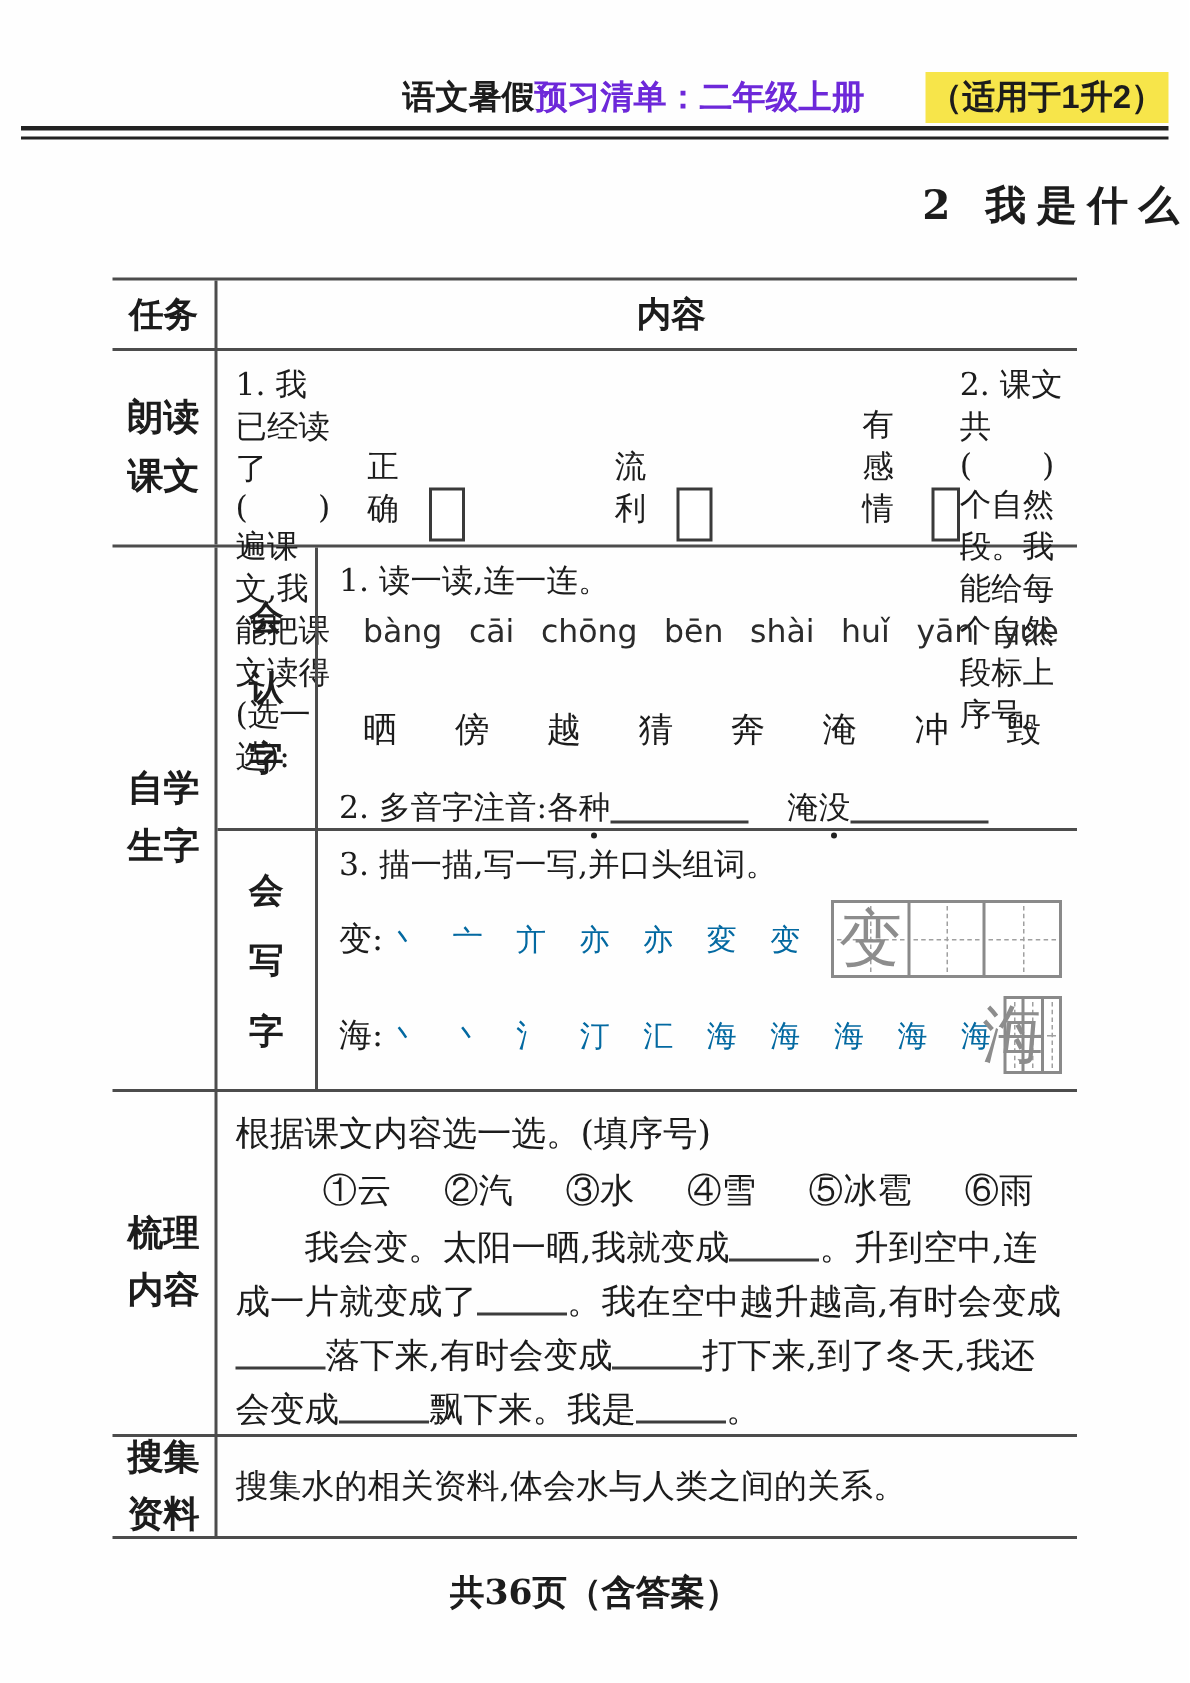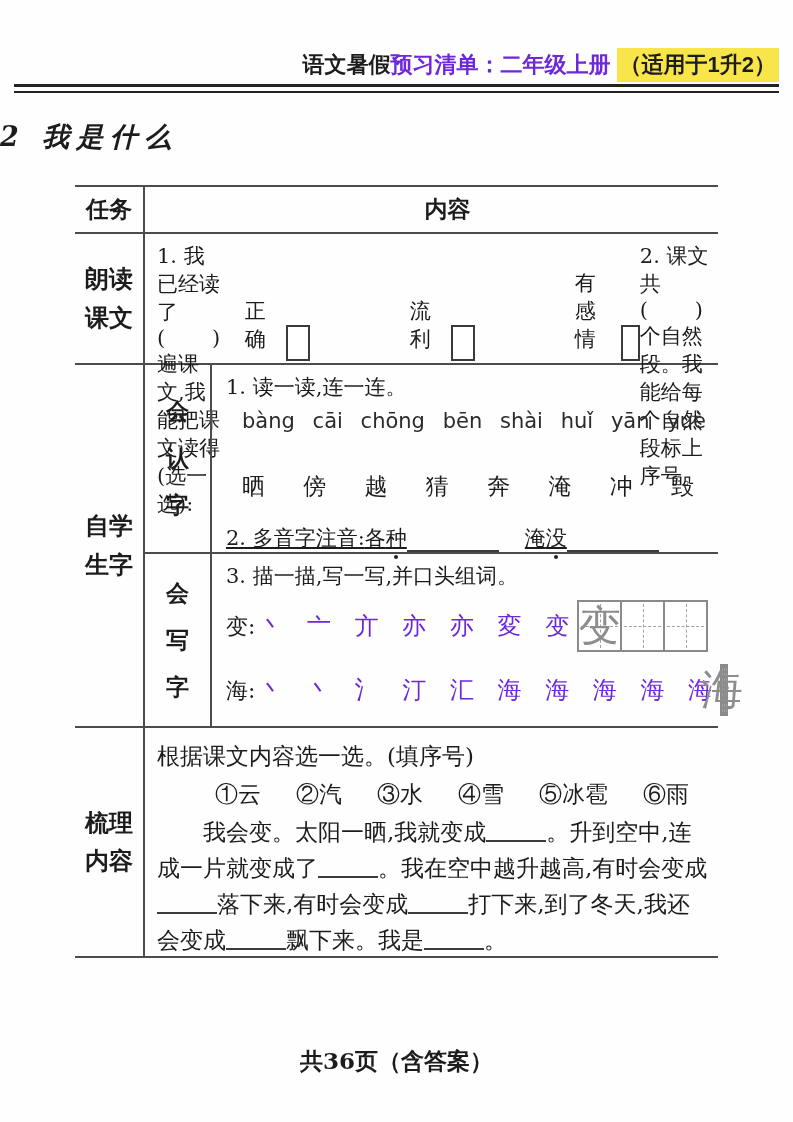--- a/index.html
+++ b/index.html
@@ -7,30 +7,30 @@
     position:relative; width:793px; height:1122px; background:#fefefe;
     font-family:"DejaVu Serif", serif; color:#1c1c1c; overflow:hidden;
   }
 
   
   .hdr {
     position:absolute; top:50px; right:14px; white-space:nowrap;
     font-family:"Liberation Sans", sans-serif; font-weight:bold; font-size:22px;
   }
   .hdr .red { color:#6d28d9; }
-  .hdr .hl  { background:#f7e54a; padding:4px 3px 5px 3px; }
+  .hdr .hl  { background:#f7e54a; padding:4px 3px 5px 3px;margin-left:34px; }
   .rule2 {
     position:absolute; left:14px; right:14px; top:84px; height:4px;
     border-top:3px solid #222222; border-bottom:2px solid #222222;
   }
 
   
   .ptitle {
-    position:absolute; top:119px; left:0; width:100%; text-align:left;
-    font-weight:bold; font-size:27px; letter-spacing:7px;font-style:italic;
+    position:absolute; top:119px; left:0; width:100%; text-align:right;
+    font-weight:bold; font-size:27px; letter-spacing:7px;
   }
 
   
   .wtable {
     position:absolute; left:75px; top:185px; width:643px;
     border-top:2px solid #4c4c4c; box-sizing:border-box;
   }
   .trow { display:flex; box-sizing:border-box; border-bottom:2px solid #4c4c4c; }
   .col1 {
     flex:none; width:70px; border-right:2px solid #4c4c4c; box-sizing:border-box;
@@ -70,35 +70,35 @@
     display:flex; flex-direction:column; align-items:center; justify-content:center;
     gap:16px; font-family:"Liberation Sans", sans-serif; font-weight:bold; font-size:23px;
   }
   .subbody { flex:1 1 auto; min-width:0; box-sizing:border-box; padding:8px 8px 0 14px; font-size:21px; }
 
   .pin-row {
     display:flex; justify-content:space-between; width:464px; margin:8px 0 0 16px;
     font-family:"DejaVu Sans", sans-serif; font-size:21px; color:#2b2b2b;
   }
   .char-row { display:flex; justify-content:space-between; width:452px; margin:38px 0 0 16px; font-size:23px; }
-  .duo-line { margin-top:22px; display:flex; align-items:flex-end; white-space:nowrap;text-decoration:underline; }
+  .duo-line { margin-top:22px; display:flex; align-items:center; white-space:nowrap; }
   .dotted { position:relative; display:inline-block; }
   .dotted::after {
     content:""; position:absolute; left:50%; bottom:-7px; width:4px; height:4px;
     background:#222; border-radius:50%; transform:translateX(-50%);
   }
   .blank {
     display:inline-block; width:92px; height:20px; border-bottom:2px solid #3c3c3c;
     vertical-align:-2px;
   }
   .gap24 { display:inline-block; width:26px; }
 
   .stroke-line { display:flex; align-items:center; justify-content:space-between; height:56px; margin-top:8px; padding-right:2px; }
   .stroke-left { font-size:22px; white-space:nowrap; }
-  .strokes { letter-spacing:8px; font-size:24px; color:#6d28d9; margin-left:4px; }
+  .strokes { letter-spacing:8px; font-size:20px; color:#0369a1; margin-left:4px; }
 
   .pgrid { width:154px; height:52px; border:2px solid #8a8a8a; display:flex; box-sizing:border-box; background:#fff; }
   .pgrid .cell { flex:1 1 0; position:relative; border-right:2px solid #8a8a8a; }
   .pgrid .cell:last-child { border-right:none; }
   .pgrid .cell::before { content:""; position:absolute; left:50%; top:2px; bottom:2px; border-left:1px dashed #a0a0a0; }
   .pgrid .cell::after  { content:""; position:absolute; top:50%; left:2px; right:2px; border-top:1px dashed #a0a0a0; }
   .gchar {
     position:absolute; left:0; top:0; right:0; bottom:0; z-index:2;
     display:flex; align-items:center; justify-content:center;
     font-size:42px; color:#8d8d8d;
@@ -266,18 +266,25 @@
           <span>④雪</span>
           <span>⑤冰雹</span>
           <span>⑥雨</span>
         </div>
         <div class="passage">
           <span>我会变。太阳一晒,我就变成</span><span class="blank"></span><span>。升到空中,连成一片就变成了</span><span class="blank"></span><span>。我在空中越升越高,有时会变成</span><span class="blank"></span><span>落下来,有时会变成</span><span class="blank"></span><span>打下来,到了冬天,我还会变成</span><span class="blank"></span><span>飘下来。我是</span><span class="blank"></span><span>。</span>
         </div>
       </div>
     </div>
 
+    <div class="trow r-col">
+      <div class="col1">
+        <span>搜集</span>
+        <span>资料</span>
+      </div>
+      <div class="col2 col-body">搜集水的相关资料,体会水与人类之间的关系。</div>
+    </div>
 
   </div>
 
   <div class="pfoot">共36页（含答案）</div>
 
 </div>
 
 </body></html>

